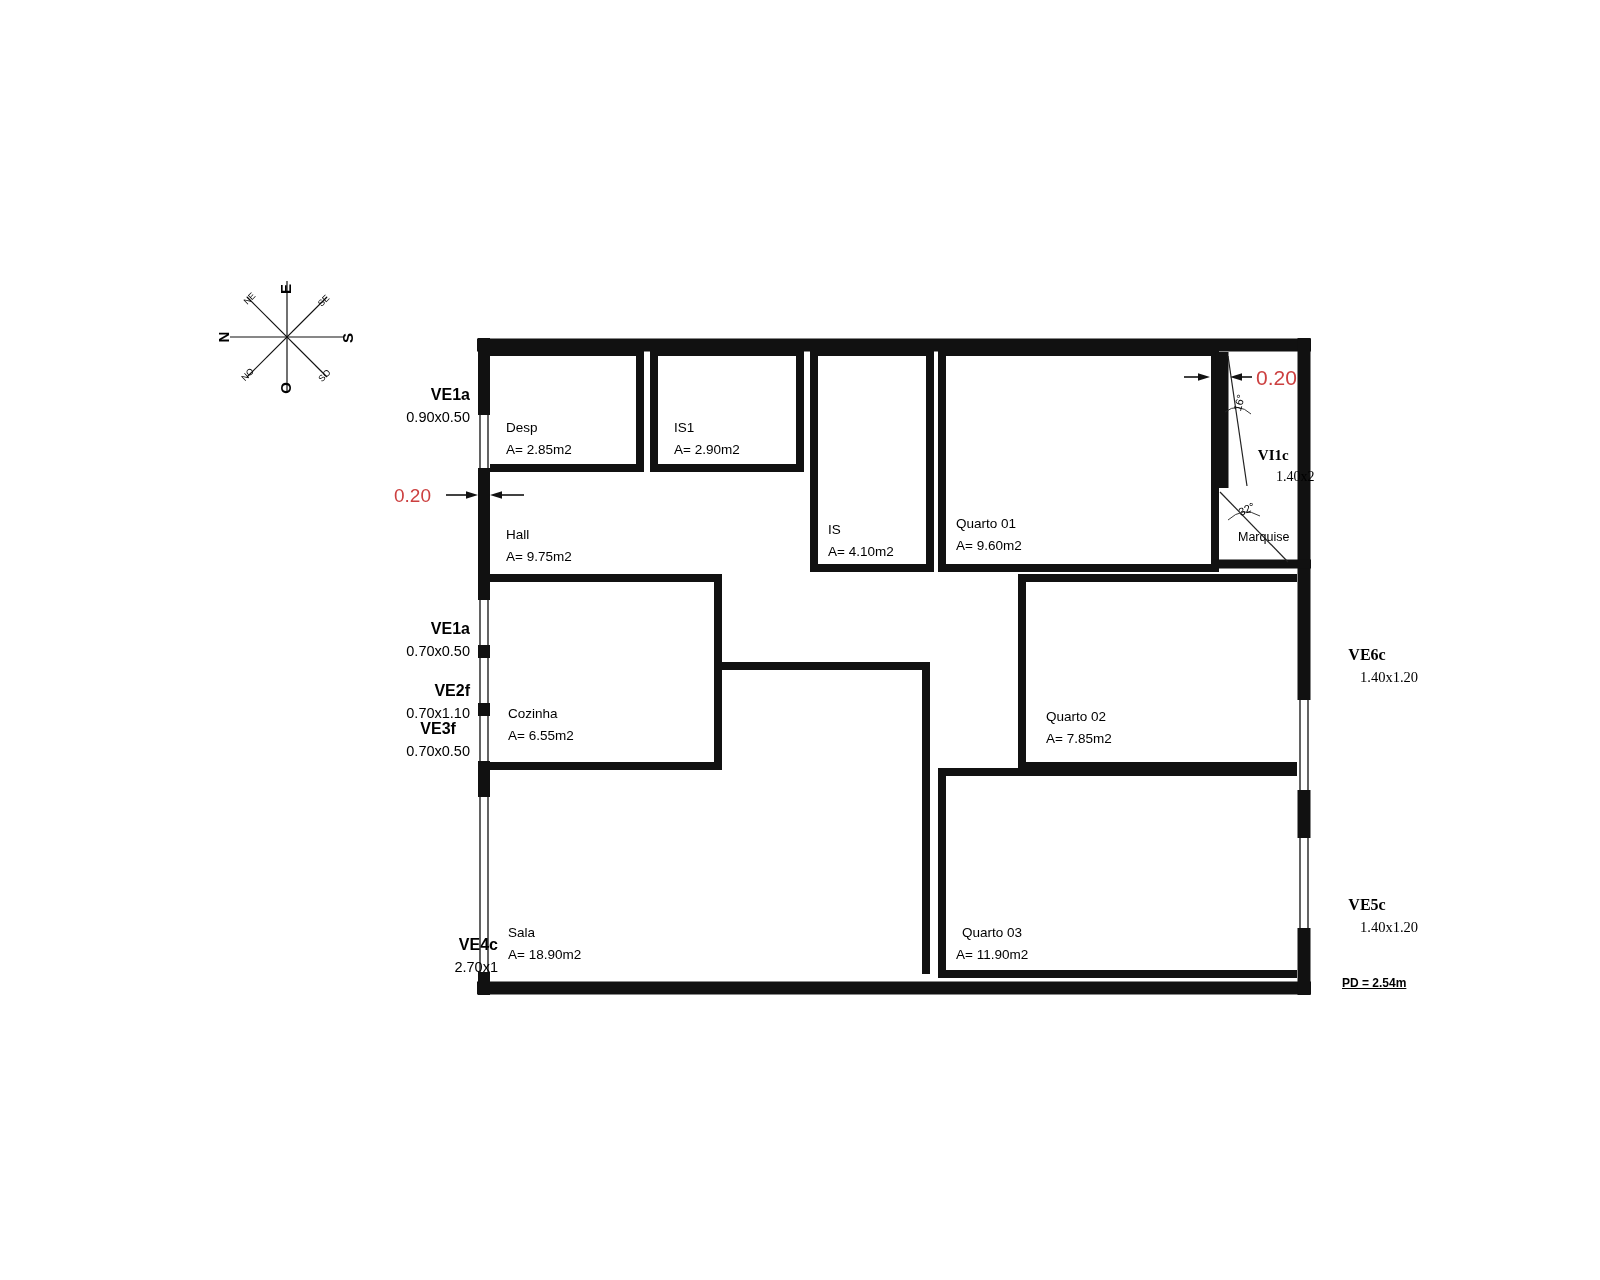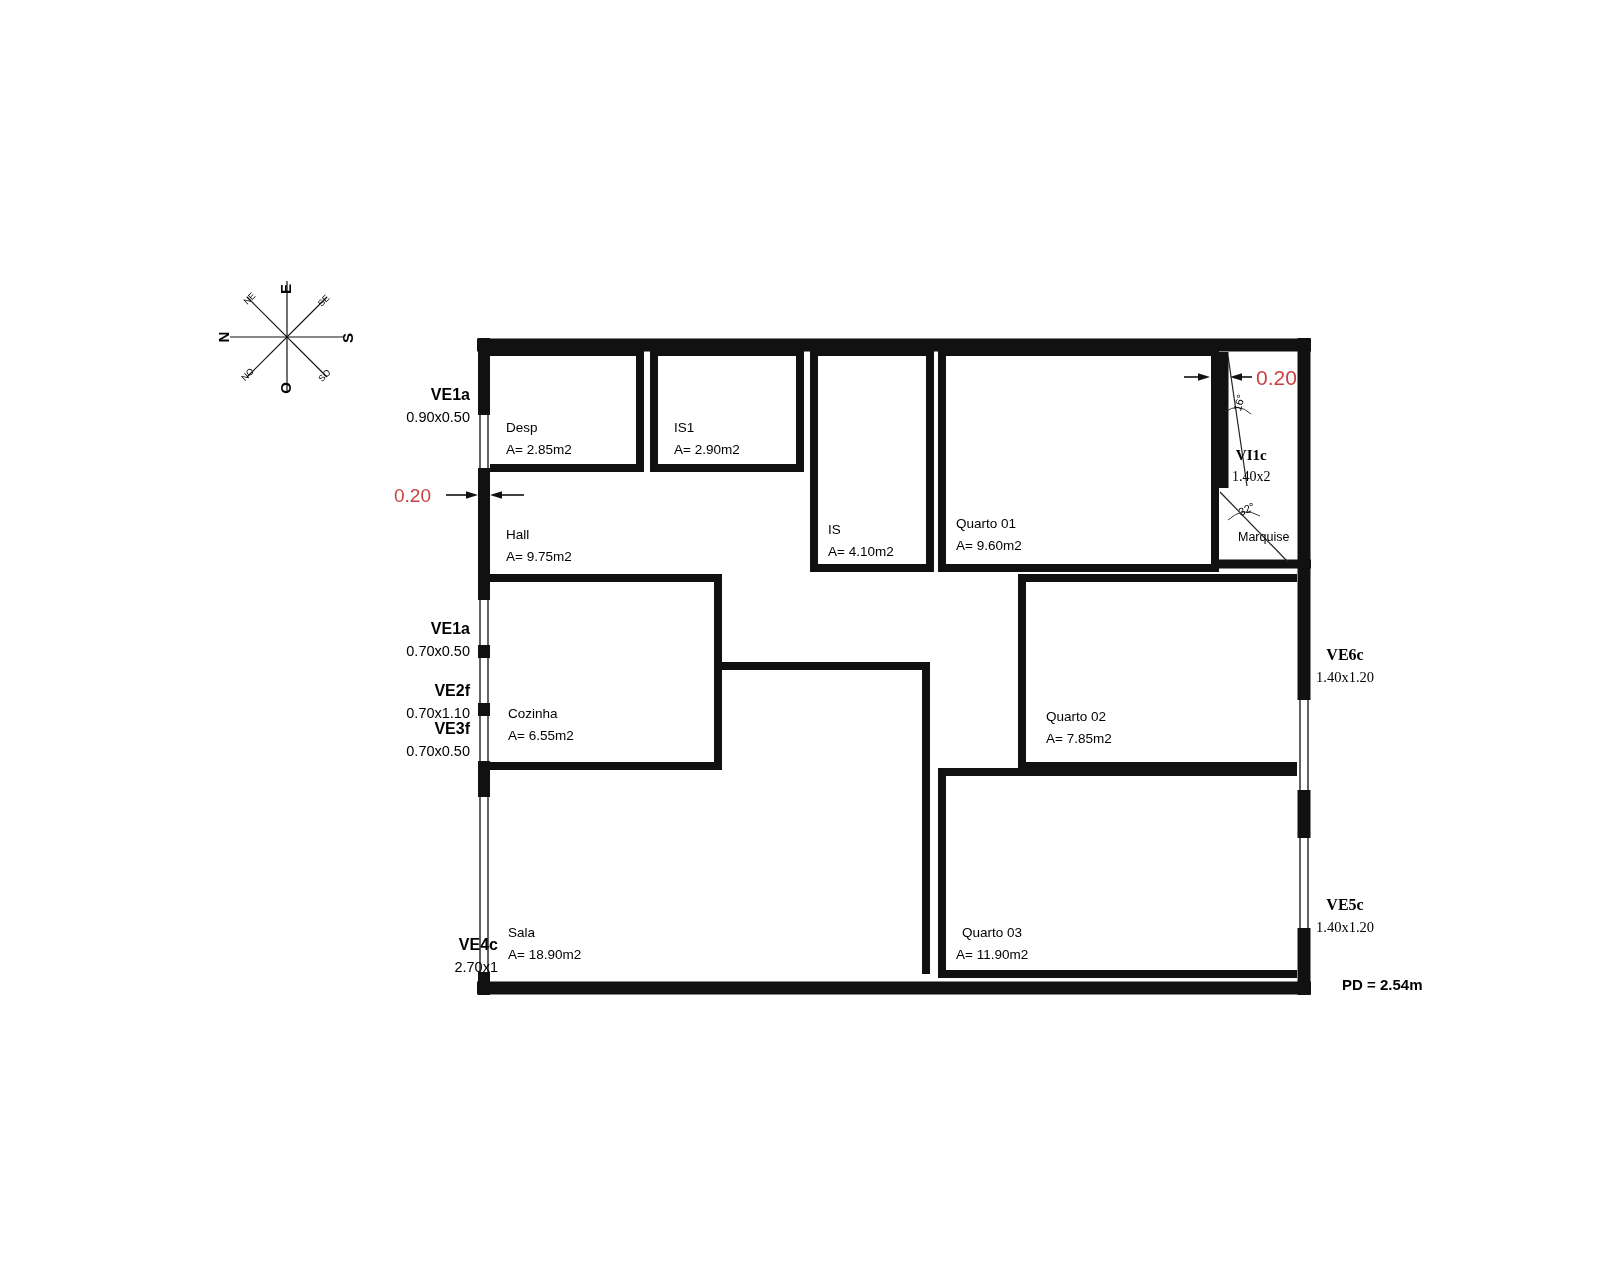--- a/index.html
+++ b/index.html
@@ -12,24 +12,24 @@
   .room-label span{display:block;}
 
   
   .wlab{position:absolute;text-align:right;white-space:nowrap;}
   .wlab .code{display:block;font-weight:bold;font-size:16px;line-height:22px;}
   .wlab .size{display:block;font-size:14.5px;line-height:22px;}
 
   
   .wlab-r{position:absolute;text-align:center;white-space:nowrap;font-family:Liberation Serif, serif;}
   .wlab-r .code{display:block;font-weight:bold;font-size:16px;line-height:22px;}
-  .wlab-r .size{display:block;font-size:14.5px;line-height:22px;}
+  .wlab-r .size{display:block;font-size:14.5px;line-height:22px;margin-left:44px;}
 
   .single{position:absolute;font-size:12.5px;white-space:nowrap;}
-  .pd{position:absolute;font-size:15px;font-weight:bold;white-space:nowrap;}
+  .pd{position:absolute;font-size:12px;font-weight:bold;white-space:nowrap;text-decoration:underline;}
 
   
   text{font-family:"Liberation Sans",sans-serif;}
   .c-card{font-size:15px;font-weight:bold;fill:#000;}
   .c-int{font-size:9px;fill:#000;}
   .ang{font-size:11px;fill:#000;}
   .dimred-l{font-size:19px;}
   .dimred-r{font-size:21px;}
 </style>
 </head>
@@ -176,21 +176,21 @@
     <span class="size">0.90x0.50</span>
   </div>
   <div class="wlab" style="right:1130px;top:618px;">
     <span class="code">VE1a</span>
     <span class="size">0.70x0.50</span>
   </div>
   <div class="wlab" style="right:1130px;top:680px;">
     <span class="code">VE2f</span>
     <span class="size">0.70x1.10</span>
   </div>
-  <div class="wlab" style="right:1130px;top:718px;">
+  <div class="wlab" style="right:1130px;top:718px;text-align:center;">
     <span class="code">VE3f</span>
     <span class="size">0.70x0.50</span>
   </div>
   <div class="wlab" style="right:1102px;top:934px;">
     <span class="code">VE4c</span>
     <span class="size">2.70x1</span>
   </div>
 
   <div class="wlab-r" style="left:1232px;top:444px;">
     <span class="code" style="font-size:15px;">VI1c</span>

